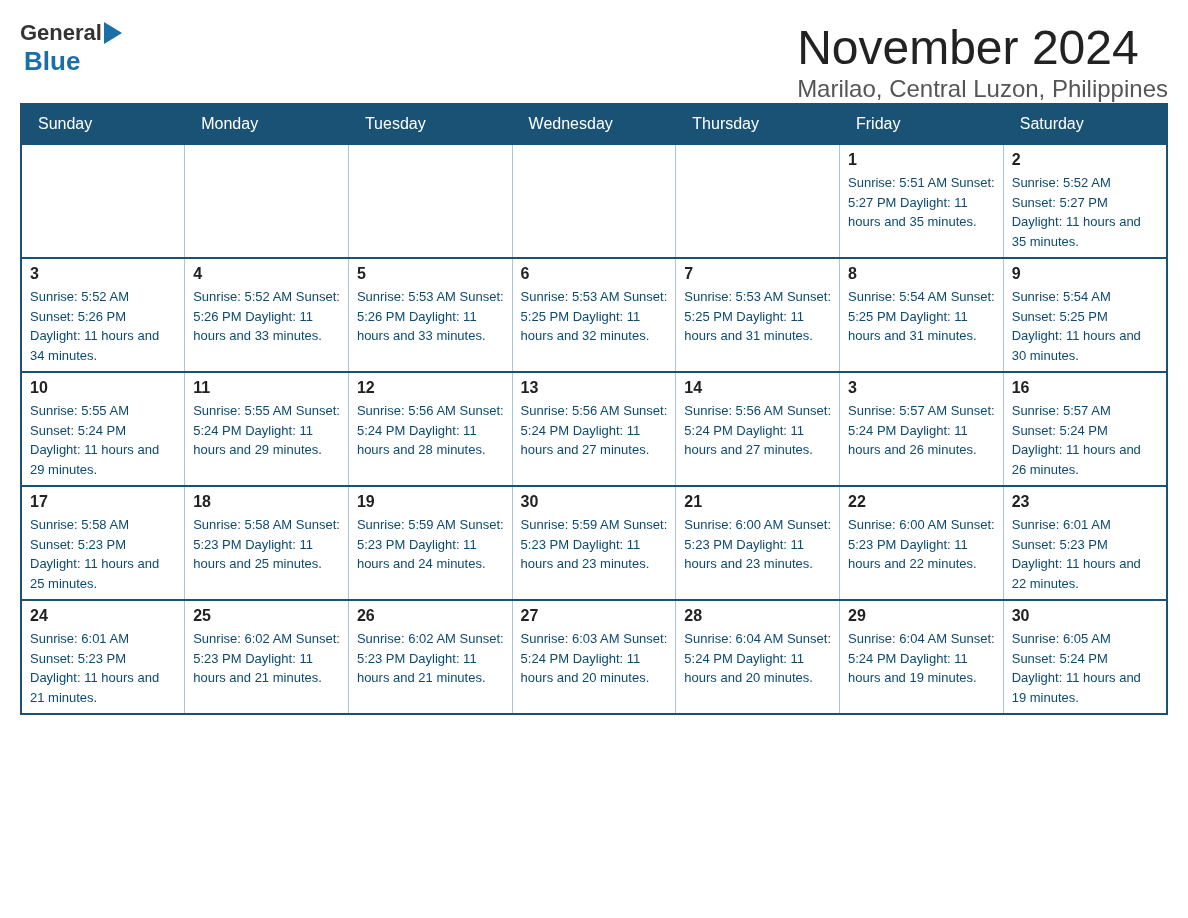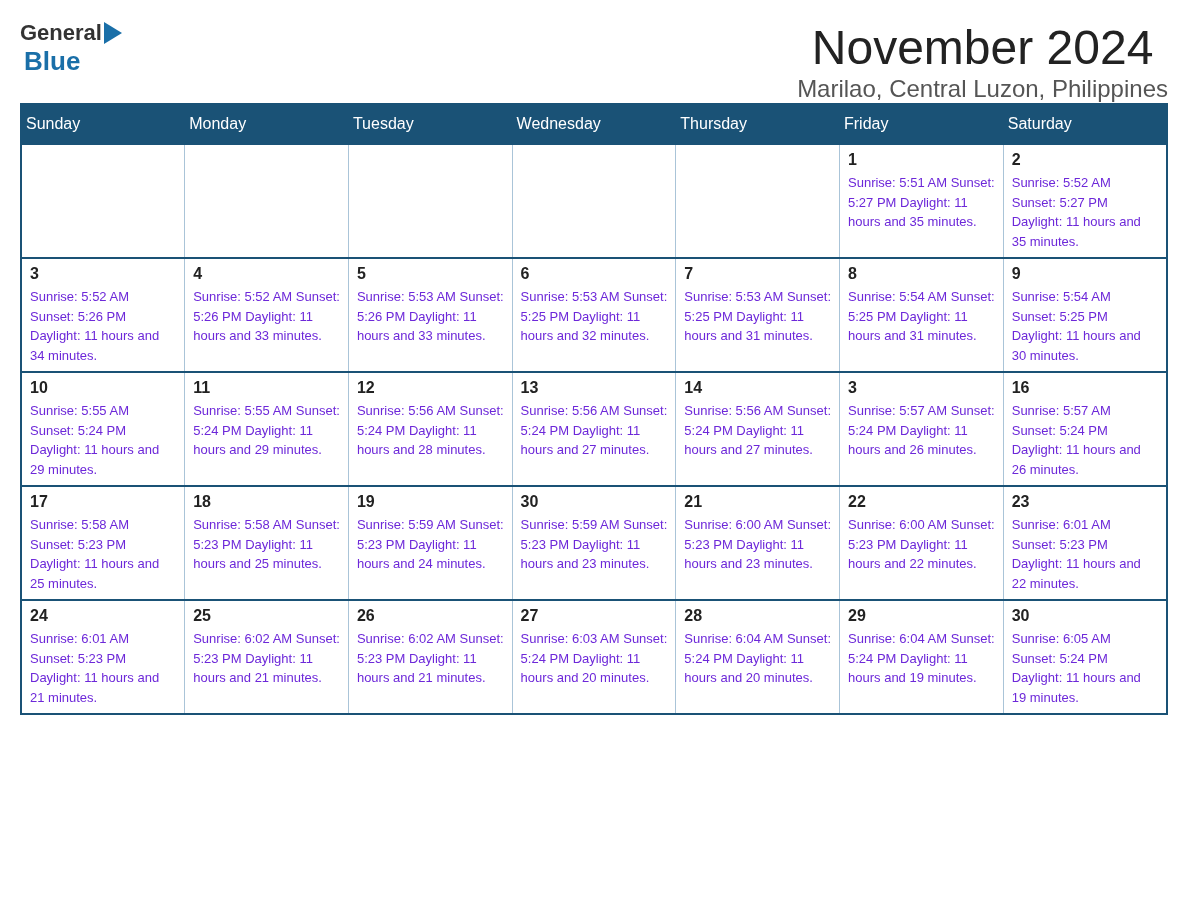--- a/index.html
+++ b/index.html
@@ -28,40 +28,40 @@
       display: flex;
       align-items: center;
     }
     .logo-bottom {
       color: #1a6fa8;
       font-size: 26px;
       font-weight: bold;
       margin-left: 4px;
     }
     .title-section {
-      text-align: center;
+      text-align: left;
     }
     .main-title {
       font-size: 48px;
       font-weight: normal;
       color: #222;
     }
     .subtitle {
       font-size: 24px;
       color: #555;
     }
     .calendar {
       width: 100%;
       border-collapse: collapse;
       border: 2px solid #1a5276;
     }
     .calendar th {
       background-color: #1a5276;
       color: #fff;
-      padding: 10px 4px;
+      padding: 10px 16px;
       font-size: 16px;
       font-weight: normal;
       text-align: left;
       border: 1px solid #1a5276;
     }
     .calendar td {
       vertical-align: top;
       padding: 6px 8px;
       border: 1px solid #aac4d8;
       width: 14.28%;
@@ -73,21 +73,21 @@
     .day-number {
       font-size: 16px;
       font-weight: bold;
       color: #222;
       display: block;
       margin-bottom: 4px;
     }
     .day-info {
       font-size: 13px;
       line-height: 1.5;
-      color: #6d28d9;
+      color: #0c4a6e;
     }
     .calendar tr {
       border-bottom: 2px solid #1a5276;
     }
     .empty-cell {
       background: #f8f8f8;
     }
   </style>
 </head>
 <body>

